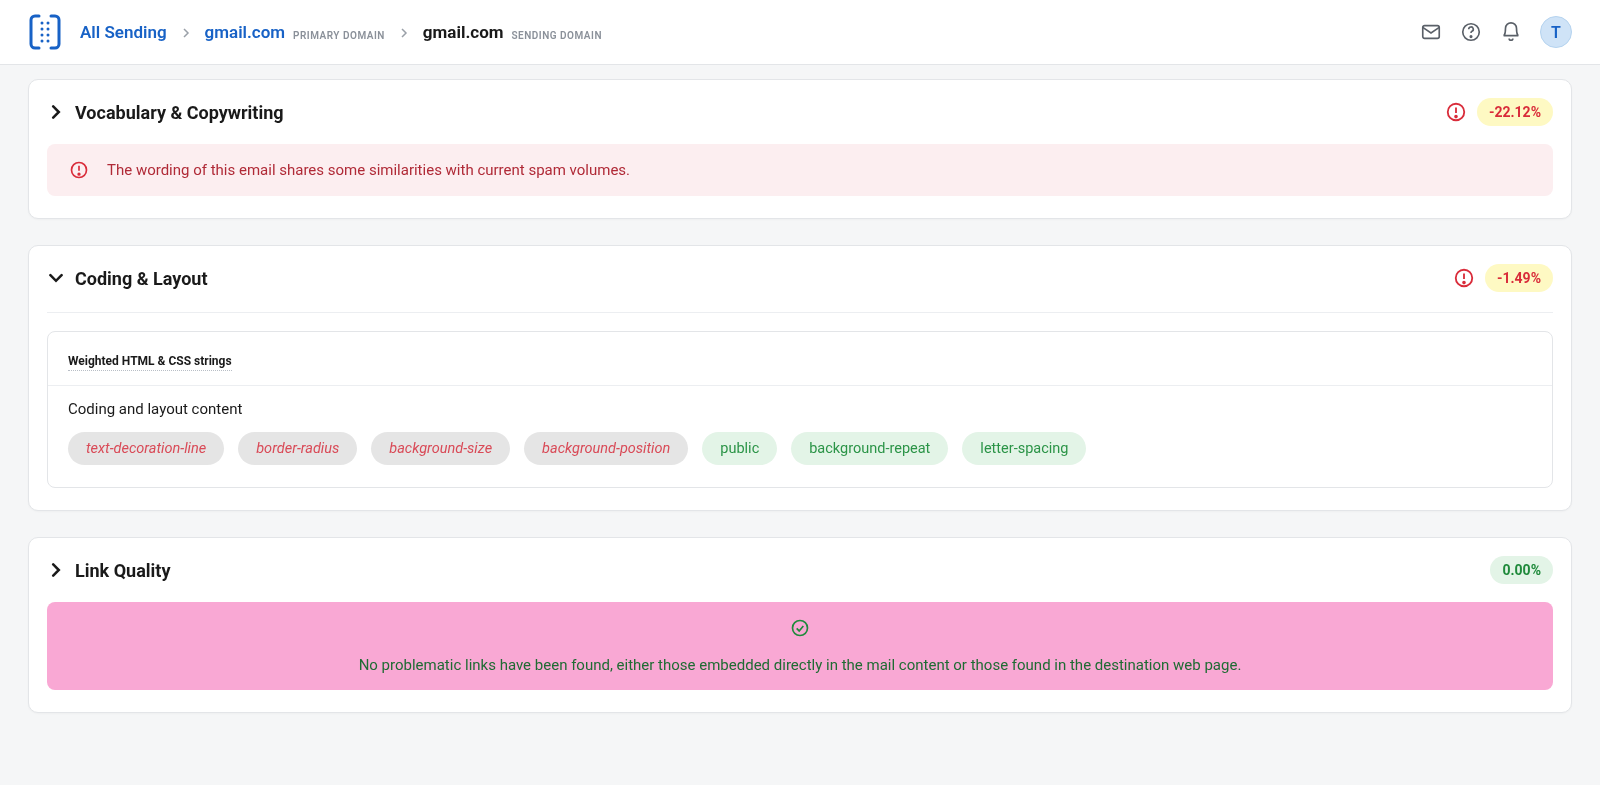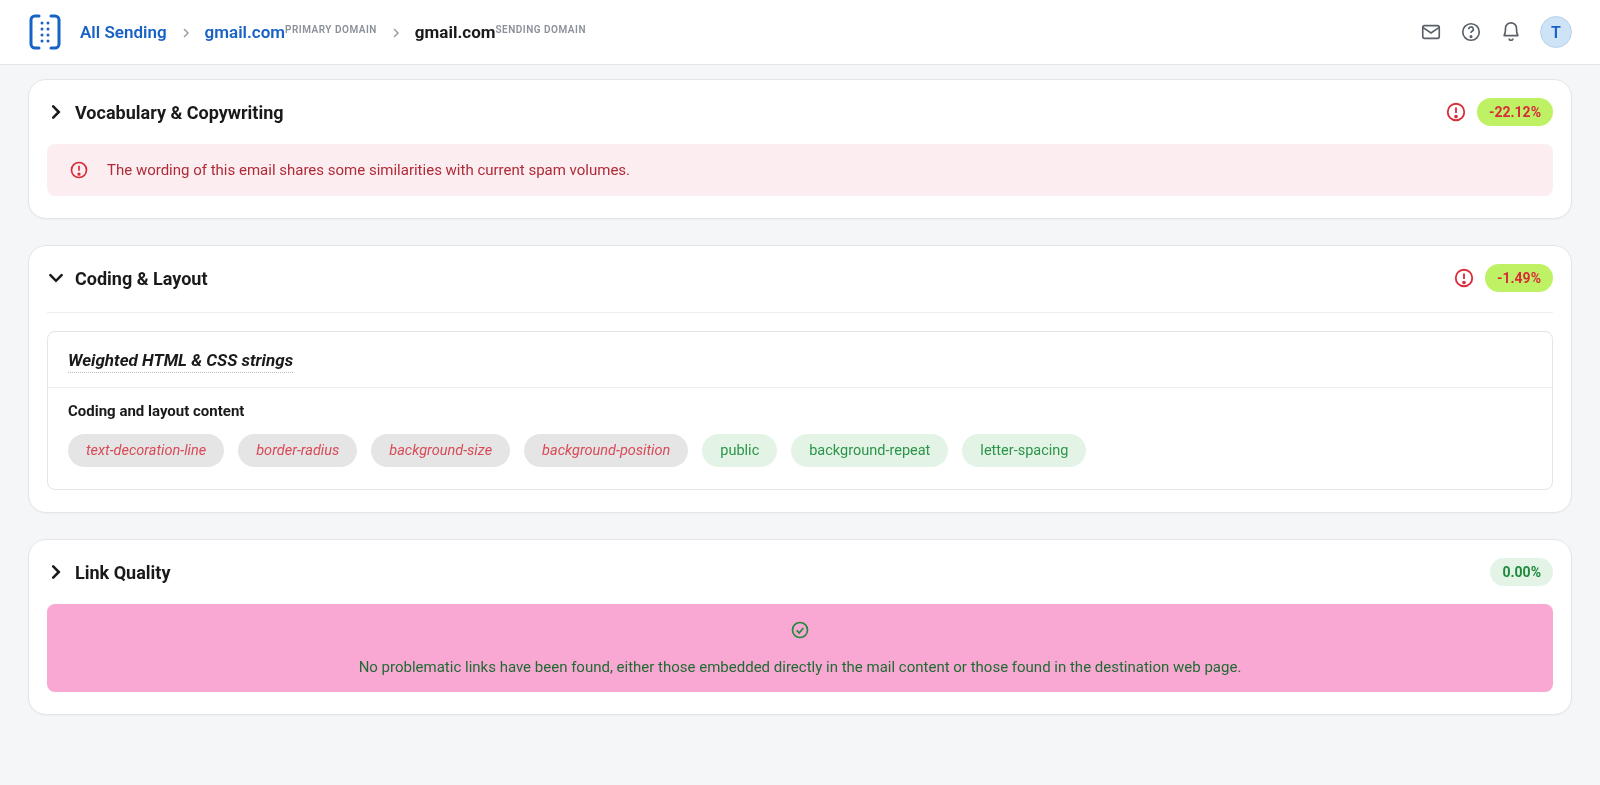--- a/index.html
+++ b/index.html
@@ -4,45 +4,45 @@
 <style>
 * { box-sizing: border-box; margin: 0; padding: 0; }
 body { font-family: -apple-system, BlinkMacSystemFont, "Segoe UI", Roboto, sans-serif; background: #f5f6f7; color: #1a1a1a; width: 1600px; }
 .header { background: #fff; border-bottom: 1px solid #e3e5e8; padding: 12px 28px; display: flex; align-items: center; justify-content: space-between; }
 .header-left { display: flex; align-items: center; gap: 18px; }
 .logo { width: 34px; height: 40px; display: flex; align-items: center; justify-content: center; }
 .breadcrumb { display: flex; align-items: center; gap: 14px; }
 .bc-item { display: flex; flex-direction: row; }
 .bc-link { color: #1862c6; font-weight: 600; font-size: 17px; cursor: pointer; }
 .bc-current { color: #1a1a1a; font-weight: 700; font-size: 17px; }
-.bc-sub { color: #8a9099; font-size: 10px; font-weight: 600; letter-spacing: 0.5px; margin-top: 2px; }
+.bc-sub { color: #8a9099; font-size: 10px; font-weight: 600; letter-spacing: 0.5px; margin-top: 8px; padding-left: 8px; }
 .chev-sep { color: #9aa0a8; }
 .header-right { display: flex; align-items: center; gap: 18px; }
 .hdr-icon { width: 22px; height: 22px; color: #5a6068; cursor: pointer; display:flex; align-items:center; justify-content:center; }
 .avatar { width: 32px; height: 32px; border-radius: 50%; background: #cfe3f7; color: #1862c6; display: flex; align-items: center; justify-content: center; font-weight: 600; border: 1px solid #b5d3ef; cursor: pointer; }
 .content { padding: 14px 28px 30px; display: flex; flex-direction: column; gap: 26px; }
-.card { background: #fff; border: 1px solid #e3e5e8; border-radius: 18px; padding: 18px 18px 22px; box-shadow: 0 1px 2px rgba(0,0,0,0.03); }
+.card { background: #fff; border: 1px solid #e3e5e8; border-radius: 10px; padding: 18px 18px 22px; box-shadow: 0 1px 2px rgba(0,0,0,0.03); }
 .card-head { display: flex; align-items: center; justify-content: space-between; margin-bottom: 18px; }
 .card-head-left { display: flex; align-items: center; gap: 10px; cursor: pointer; }
 .chev-toggle { width: 18px; height: 18px; display:flex; align-items:center; justify-content:center; color:#1a1a1a; }
 .card-title { font-size: 18px; font-weight: 700; }
 .card-head-right { display: flex; align-items: center; gap: 10px; }
 .alert-ic { width: 22px; height: 22px; display:flex; align-items:center; justify-content:center; }
 .badge { font-weight: 700; font-size: 14px; padding: 6px 12px; border-radius: 16px; }
-.badge-red { background: #bef264; color: #d92c3a; }
+.badge-red { background: #fef9c3; color: #d92c3a; }
 .badge-green { background: #e3f4e7; color: #1f8a3b; }
 .banner { display: flex; align-items: center; gap: 18px; padding: 16px 22px; border-radius: 8px; font-size: 15px; }
 .banner-red { background: #fceef0; color: #b02a37; }
 .banner-green { background: #f9a8d4; color: #1f6b33; flex-direction: column; }
 .banner-ic { width: 20px; height: 20px; flex-shrink: 0; display:flex; align-items:center; justify-content:center; }
 .subdivider { border-top: 1px solid #eceef1; margin: 20px 0 0; }
 .subpanel { border: 1px solid #e3e5e8; border-radius: 8px; margin-top: 18px; padding: 18px 20px 22px; }
-.subpanel-title { font-size: 17px; font-weight: 700; border-bottom: 1px dotted #b8bec6; display: inline-block; padding-bottom: 2px; font-style: italic; }
+.subpanel-title { font-size: 12px; font-weight: 700; border-bottom: 1px dotted #b8bec6; display: inline-block; padding-bottom: 2px; }
 .subpanel-divider { border-top: 1px solid #eceef1; margin: 14px -20px 14px; }
-.subpanel-label { font-weight: 700; font-size: 15px; margin-bottom: 14px; }
+.subpanel-label { font-weight: 400; font-size: 15px; margin-bottom: 14px; }
 .chips { display: flex; flex-wrap: wrap; gap: 14px; }
 .chip { padding: 8px 18px; border-radius: 20px; font-size: 14.5px; }
 .chip-red { background: #e5e5e5; color: #d94a57; font-style: italic; }
 .chip-green { background: #e3f4e7; color: #2b9447; }
 </style>
 </head>
 <body>
 
 <div class="header">
   <div class="header-left">

